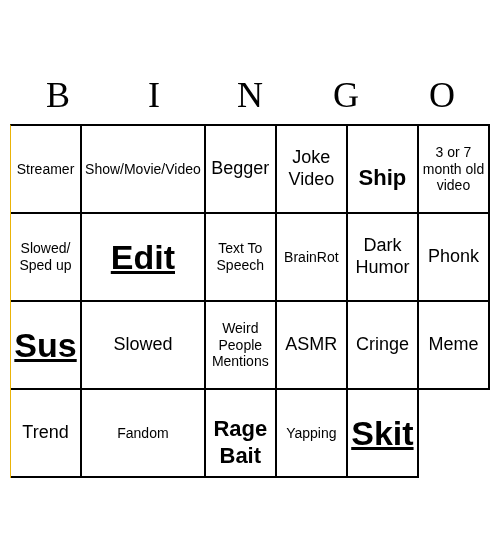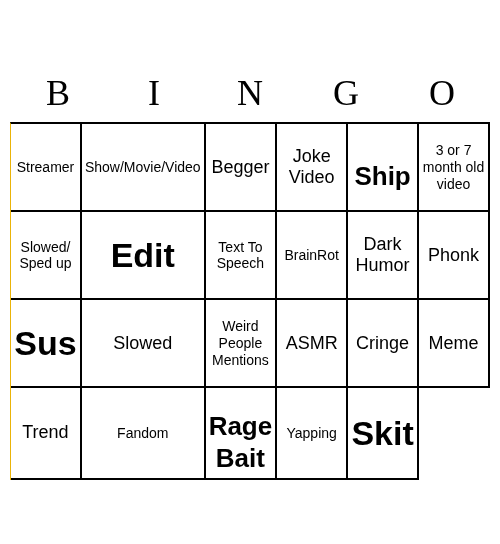--- a/index.html
+++ b/index.html
@@ -67,28 +67,29 @@
 
     .size-normal {
       font-size: 14px;
     }
 
     .size-medium {
       font-size: 18px;
     }
 
     .size-large {
-      font-size: 26px;
+      font-size: 22px;
       font-weight: bold;
       margin-top: 19px;
     }
 
     .size-xlarge {
       font-size: 34px;
       font-weight: bold;
+      text-decoration: underline;
     }
   </style>
 </head>
 <body>
 
 <div class="bingo-container">
   <div class="bingo-header">
   <div class="bingo-header-letter">B</div>
       <div class="bingo-header-letter">I</div>
       <div class="bingo-header-letter">N</div>

